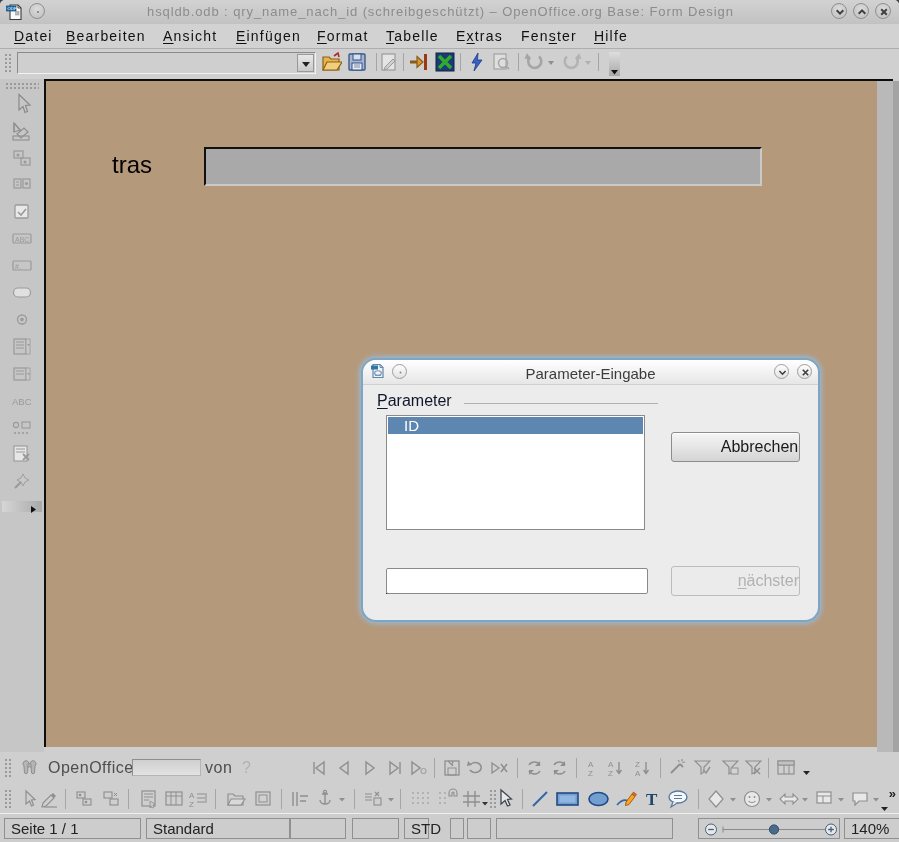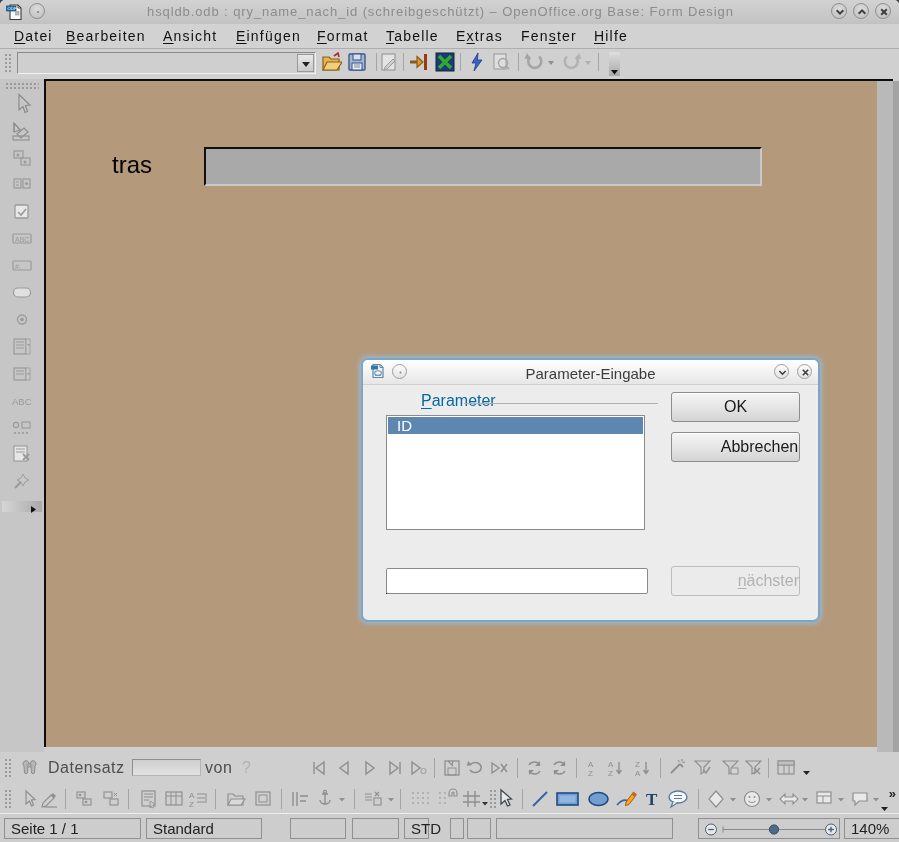--- a/index.html
+++ b/index.html
@@ -43,36 +43,36 @@
   border-top:2px solid #101010; border-left:2px solid #101010; border-bottom:2px solid #c9c9c9; border-right:2px solid #c9c9c9; }
 
 #navtb { position:absolute; left:0; top:752px; width:899px; height:32px; background:#cfcfcf; }
 #designtb { position:absolute; left:0; top:784px; width:899px; height:29px; background:#cfcfcf; }
 #statusbar { position:absolute; left:0; top:813px; width:899px; height:29px; background:#cdcdcd; border-top:1px solid #efefef; }
 .scell { position:absolute; top:4px; height:21px; border:1px solid #909090; background:#cdcdcd;
   font-size:15px; color:#222; padding:1px 6px 0 6px; }
 .icon { position:absolute; }
 
 #dialog { position:absolute; left:361px; top:358px; width:459px; height:264px;
-  border:2px solid #7ba6c4; border-radius:7px; background:#ececec; overflow:hidden;
+  border:2px solid #7ba6c4; border-radius:15px; background:#ececec; overflow:hidden;
   box-shadow:0 0 5px 2px rgba(150,190,225,0.8); }
 #dlgtitle { position:absolute; left:0; top:0; width:100%; height:25px;
   background:linear-gradient(#ffffff,#e6e6e6); border-bottom:1px solid #d0d0d0; }
 #dlgtitletext { position:absolute; left:0; top:5px; width:100%; text-align:center;
   font-size:15px; color:#3c3c3c; letter-spacing:0; }
 .dcirc { position:absolute; top:4px; width:15px; height:15px; border-radius:50%;
   background:linear-gradient(#fdfdfd,#e3e3e3); border:1px solid #9d9d9d; }
 .dcirc svg { position:absolute; left:1px; top:1px; }
 #dlgbody { position:absolute; left:0; top:26px; width:100%; height:238px; font-size:16px; }
-#plabel { position:absolute; left:14px; top:6px; color:#0369a1;margin-left:44px; }
+#plabel { position:absolute; left:14px; top:6px; color:#0f172a; }
 #pline { position:absolute; left:101px; top:17px; width:194px; height:1px; background:#b2b2b2; }
 #plist { position:absolute; left:23px; top:29px; width:259px; height:115px; background:#fff;
   border:1px solid #8a8a8a; }
 #psel { position:absolute; left:1px; top:1px; width:255px; height:17px; background:#5d87b0;
-  color:#fff; font-size:15px; padding-left:9px; }
+  color:#fff; font-size:15px; padding-left:16px; }
 .dbtn { position:absolute; width:129px; height:30px; border:1px solid #8c8c8c; border-radius:3px;
   background:linear-gradient(#f5f5f5,#e7e7e7 45%,#d4d4d4); text-align:center; padding-top:5px;
   color:#1a1a1a; box-shadow:inset 0 1px 0 #fff; }
 .dbtn.disabled { color:#b2b2b2; background:#ebebeb; border-color:#bcbcbc; box-shadow:none;text-align:right; }
 #wlabel { position:absolute; left:23px; top:155px; color:#1a1a1a;margin-top:36px; }
 #winput { position:absolute; left:23px; top:182px; width:262px; height:26px; background:#fff;
   border:1px solid #8a8a8a; border-radius:2px; }
 
 .ntxt { position:absolute; top:7px; font-size:16px; color:#4e4e4e; letter-spacing:0.5px; }
 #recinput { position:absolute; left:132px; top:7px; width:69px; height:17px;
@@ -278,21 +278,21 @@
     <div id="namefield"></div>
   </div>
   <div id="scroll"></div>
   <div id="navtb">
     <div class="grip" style="left:4px;top:6px;height:20px"></div>
     <svg class="icon" style="left:20px;top:6px" width="19" height="19" viewBox="0 0 19 19">
         <path d="M4 8 a3 3 0 1 1 4 0 l-0.5 7 a2 2 0 0 1 -3 0 z" fill="#b5b5b5" stroke="#8e8e8e" stroke-width="1"></path>
         <path d="M11 8 a3 3 0 1 1 4 0 l-0.5 7 a2 2 0 0 1 -3 0 z" fill="#b5b5b5" stroke="#8e8e8e" stroke-width="1"></path>
         <rect x="8" y="6" width="3" height="3" fill="#b5b5b5" stroke="#8e8e8e" stroke-width="0.8"></rect>
       </svg>
-    <span class="ntxt" style="left:48px">Datensatz</span>
+    <span class="ntxt" style="left:48px">OpenOffice</span>
     <div id="recinput"></div>
     <span class="ntxt" style="left:205px">von</span>
     <span class="ntxt" style="left:242px;color:#b2b2b2">?</span>
     <svg class="icon nv" style="left:311px" width="15" height="22" viewBox="0 0 15 22">
         <path d="M3 5 v12 M13 5 L5 11 L13 17 z" fill="none" stroke="#8f8f8f" stroke-width="1.4"></path>
       </svg>
     <svg class="icon nv" style="left:337px" width="13" height="22" viewBox="0 0 13 22">
         <path d="M11 5 L3 11 L11 17 z" fill="none" stroke="#8f8f8f" stroke-width="1.4"></path>
       </svg>
     <svg class="icon nv" style="left:364px" width="13" height="22" viewBox="0 0 13 22">
@@ -539,21 +539,21 @@
     <svg class="icon dd" style="left:872px" width="8" height="22" viewBox="0 0 8 22">
         <path d="M1 10 h6 l-3 3.5 z" fill="#8f8f8f"></path>
       </svg>
     <div style="position:absolute;right:3px;top:2px;font-size:13px;font-weight:bold;color:#222">»</div>
     <div style="position:absolute;left:878px;top:16px;width:13px;height:11px;background:#cfcfcf"><svg width="13" height="11" viewBox="0 0 13 11">
           <path d="M3 4 h7 l-3.5 4 z" fill="#222"></path>
         </svg></div>
   </div>
   <div id="statusbar">
     <div class="scell" style="left:4px;width:137px">Seite 1 / 1</div>
-    <div class="scell" style="left:146px;width:116px">Standard</div>
+    <div class="scell" style="left:146px;width:144px">Standard</div>
     <div class="scell" style="left:290px;width:56px"></div>
     <div class="scell" style="left:352px;width:47px"></div>
     <div class="scell" style="left:404px;width:25px">STD</div>
     <div class="scell" style="left:450px;width:13px"></div>
     <div class="scell" style="left:467px;width:24px"></div>
     <div class="scell" style="left:496px;width:177px"></div>
     <div class="scell" style="left:698px;width:142px">
       <svg style="position:absolute;left:3px;top:3px" width="136" height="15" viewBox="0 0 136 15">
         <circle cx="9" cy="7.5" r="5.5" fill="#e8e8e8" stroke="#44607c" stroke-width="1"></circle>
         <path d="M6.2 7.5 h5.6" stroke="#44607c" stroke-width="1.3"></path>
@@ -591,20 +591,19 @@
             <path d="M3.8 3.8 L9.2 9.2 M9.2 3.8 L3.8 9.2" fill="none" stroke="#3e3e3e" stroke-width="1.6"></path>
           </svg>
         </div>
     </div>
     <div id="dlgbody">
       <div id="plabel"><u>P</u>arameter</div>
       <div id="pline"></div>
       <div id="plist">
           <div id="psel">ID</div>
         </div>
-      <div class="dbtn" style="left:308px;top:6px;">OK</div>
       <div class="dbtn" style="left:308px;top:46px;padding-left:48px;">Abbrechen</div>
       <div id="wlabel"><u>W</u>ert</div>
       <div id="winput"></div>
       <div class="dbtn disabled" style="left:308px;top:180px;"><u>n</u>ächster</div>
     </div>
   </div>
 </div>
 
 </body></html>

